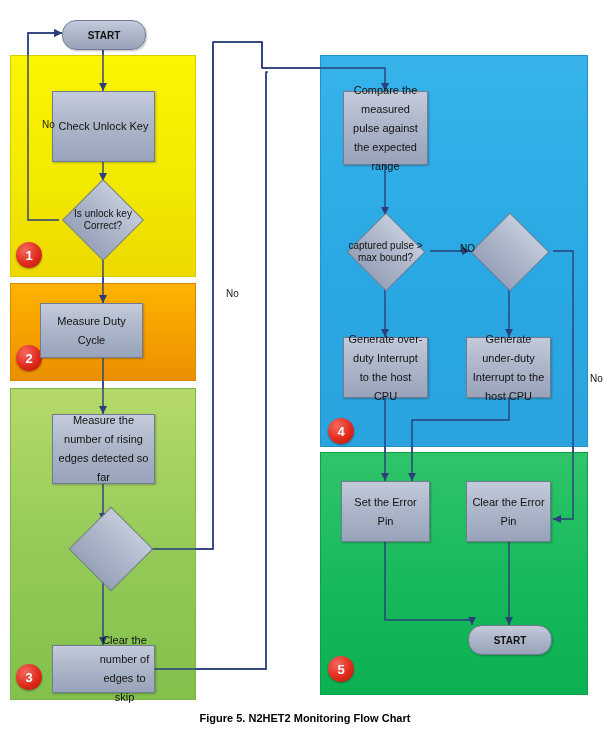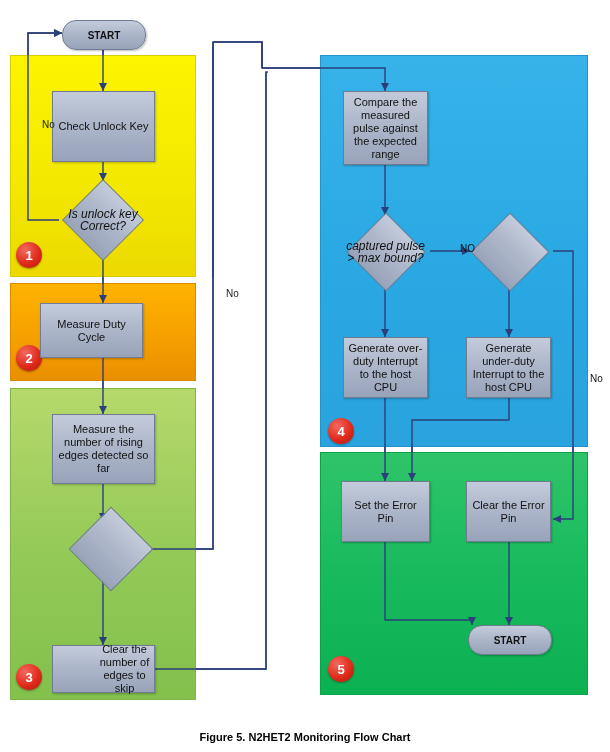--- a/index.html
+++ b/index.html
@@ -71,21 +71,21 @@
   }
 
   
   .box {
     position: absolute;
     box-sizing: border-box;
     background: linear-gradient(180deg, #c3cbdb 0%, #aeb7ca 45%, #98a3ba 100%);
     border: 1px solid #6f7c93;
     color: #111111;
     font-size: 11px;
-    line-height: 13px;
+    line-height: 19px;
     text-align: center;
     display: flex;
     align-items: center;
     justify-content: center;
     padding: 2px 4px;
     box-shadow: 1px 1px 2px rgba(0,0,0,0.25);
   }
 
   
   .term {
@@ -113,50 +113,48 @@
   .dia .shape {
     position: absolute;
     left: 0; top: 0; right: 0; bottom: 0;
     background: linear-gradient(180deg, #c3cbdb 0%, #aeb7ca 45%, #98a3ba 100%);
     border: 1px solid #6f7c93;
     transform: rotate(45deg);
     box-sizing: border-box;
   }
   .dia .txt {
     position: relative;
-    font-size: 12px;
+    font-size: 10px;
     line-height: 12px;
     text-align: center;
     color: #111111;
     z-index: 2;
     width: 100%;
     padding: 0 2px;
     box-sizing: border-box;
-    font-style: italic;
   }
 
   .edge-label {
     position: absolute;
     font-size: 10px;
     color: #1b1b1b;
     background: transparent;
     padding-left: 24px;
   }
   .edge-label.onblue { color: #111111; }
 
   .caption {
     position: absolute;
     left: 0;
     top: 712px;
     width: 610px;
     text-align: center;
     font-size: 11px;
     font-weight: bold;
     color: #000000;
-    margin-top: 19px;
   }
 </style>
 </head>
 <body>
 
 <div id="canvas">
 
   <svg width="610" height="752" style="position:absolute;left:0;top:0;">
     <defs>
       <marker id="arrow" markerWidth="8" markerHeight="8" refX="6" refY="3" orient="auto" markerUnits="strokeWidth">

